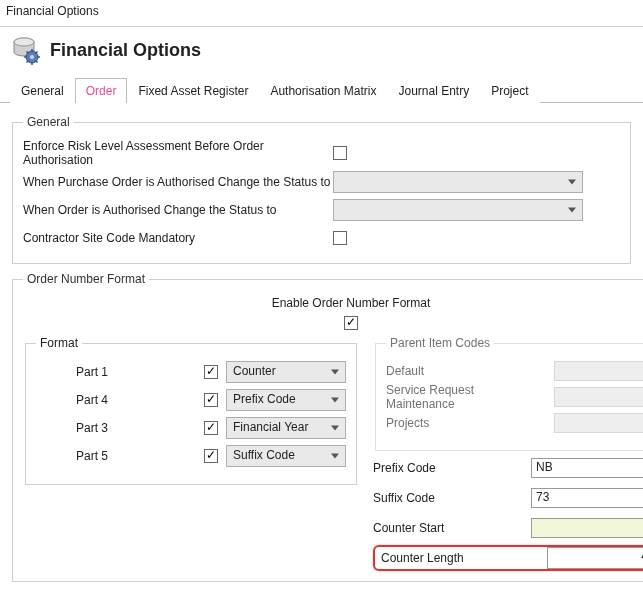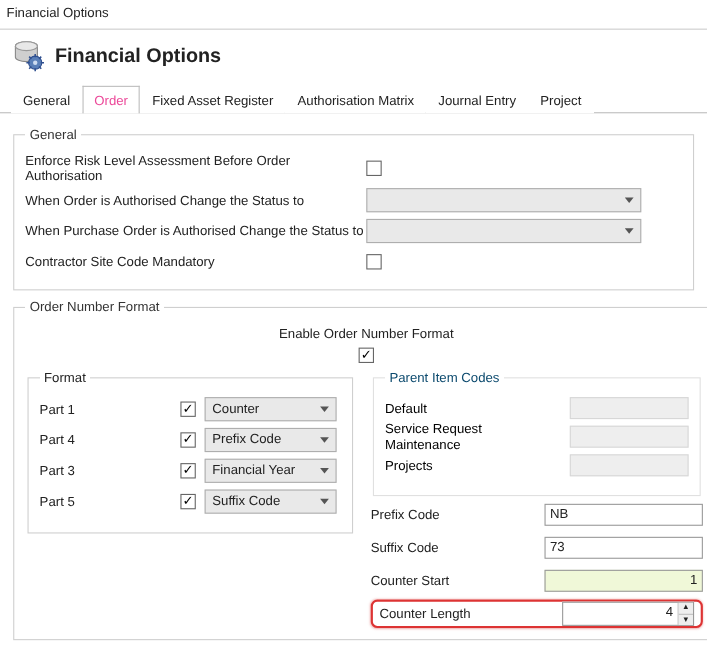--- a/index.html
+++ b/index.html
@@ -121,21 +121,21 @@
     border: 1px solid #cfcfcf;
     padding: 8px 10px 14px 10px;
   }
   fieldset.format > legend { font-size:12px; padding:0 4px; }
   .part-row {
     display:flex;
     align-items:center;
     height: 28px;
     gap: 8px;
   }
-  .part-row .plabel { width: 120px; }
+  .part-row .plabel { width: 120px; margin-left: 40px; }
   .part-row .pcb { width: 14px; }
   .small-select {
     width: 120px;
     height: 22px;
     border: 1px solid #aeaeae;
     background: #e9e9e9;
     position: relative;
     padding: 2px 18px 18px 6px;
     font-size: 12px;
   }
@@ -146,28 +146,28 @@
     width: 0; height: 0;
     border-left: 4px solid transparent;
     border-right: 4px solid transparent;
     border-top: 5px solid #555;
     transform: translateY(-50%);
   }
   fieldset.parent {
     border: 1px solid #e0e0e0;
     padding: 8px 10px 14px 10px;
   }
-  fieldset.parent > legend { color:#0c4a6e; font-size:12px; padding:0 4px;}
+  fieldset.parent > legend { color:#737373; font-size:12px; padding:0 4px;}
   .parent-row {
     display:flex;
     align-items:center;
     height:26px;
     gap:8px;
   }
-  .parent-row .pl { color:#000000; width: 160px; }
+  .parent-row .pl { color:#737373; width: 160px; }
   .parent-row .pf {
     flex:1; height:20px; max-width:110px;
     border:1px solid #d7d7d7; background:#eee;
     margin-left:auto;
   }
   .code-row {
     display:flex;
     align-items:center;
     height:26px;
     gap:8px;
@@ -265,26 +265,26 @@
 
   <fieldset class="group">
     <legend>General</legend>
 
     <div class="form-row">
       <span class="lab-wide">Enforce Risk Level Assessment Before Order Authorisation</span>
       <span class="cb"></span>
     </div>
 
     <div class="form-row">
+      <span class="lab-wide">When Purchase Order is Authorised Change the Status to</span>
+      <div class="select-wide"></div>
+    </div>
+
+    <div class="form-row">
       <span class="lab-wide">When Order is Authorised Change the Status to</span>
-      <div class="select-wide"></div>
-    </div>
-
-    <div class="form-row">
-      <span class="lab-wide">When Purchase Order is Authorised Change the Status to</span>
       <div class="select-wide"></div>
     </div>
 
     <div class="form-row">
       <span class="lab-wide">Contractor Site Code Mandatory</span>
       <span class="cb"></span>
     </div>
   </fieldset>
 
   <fieldset class="group">

